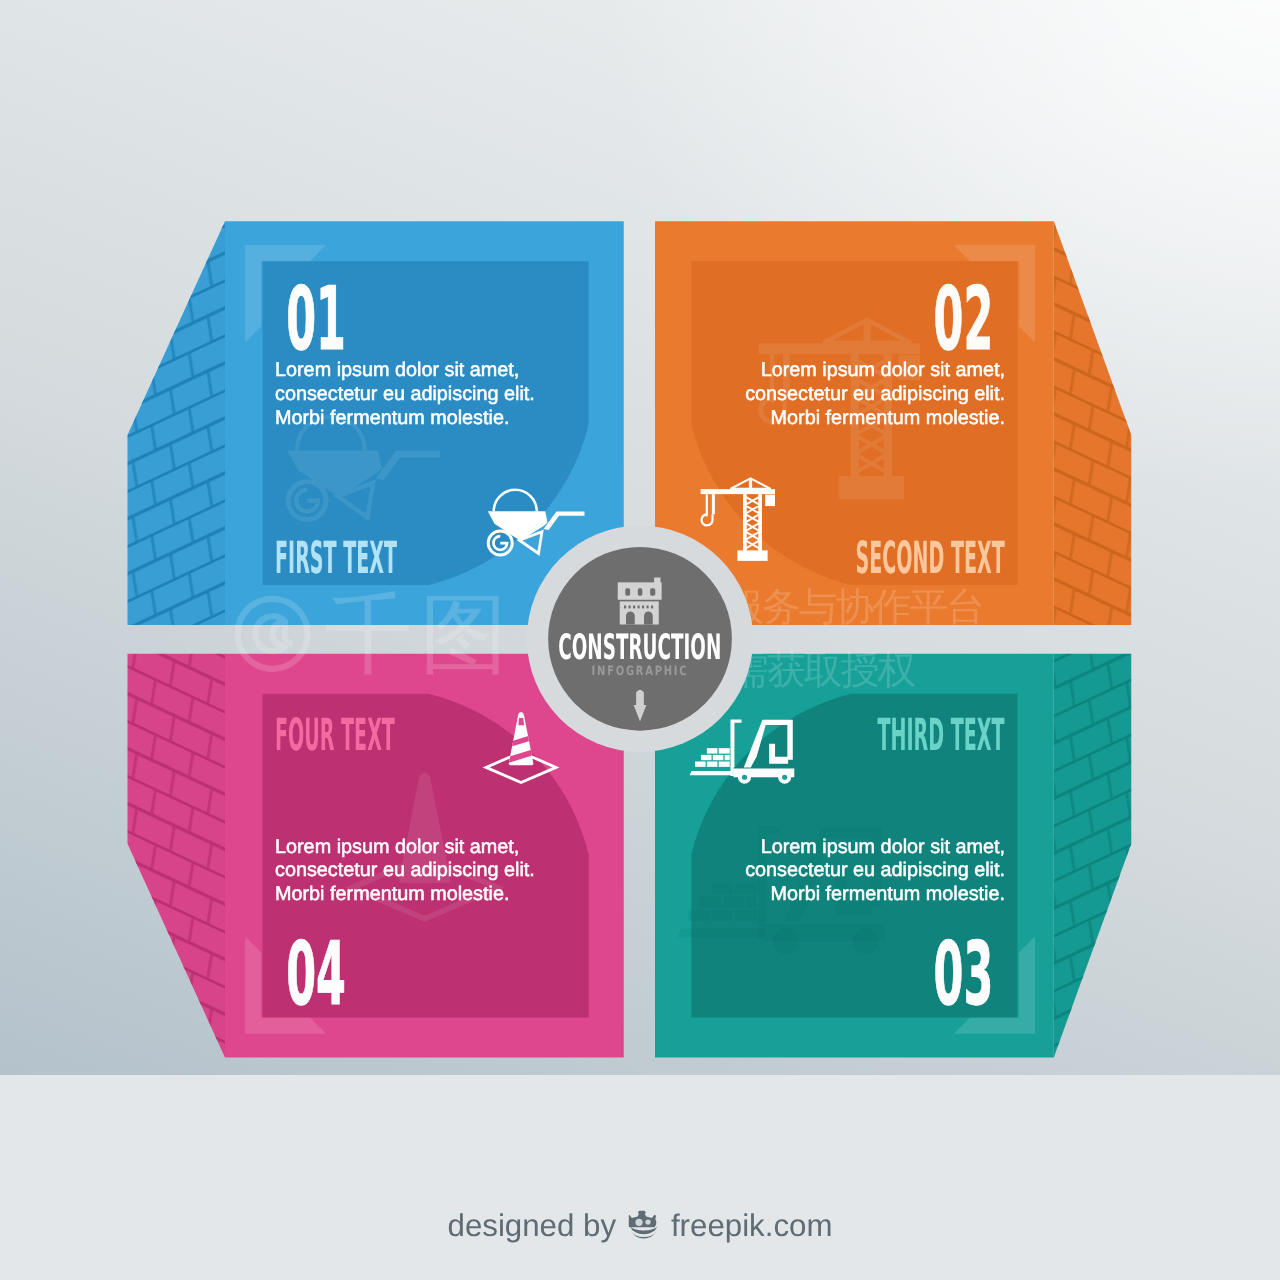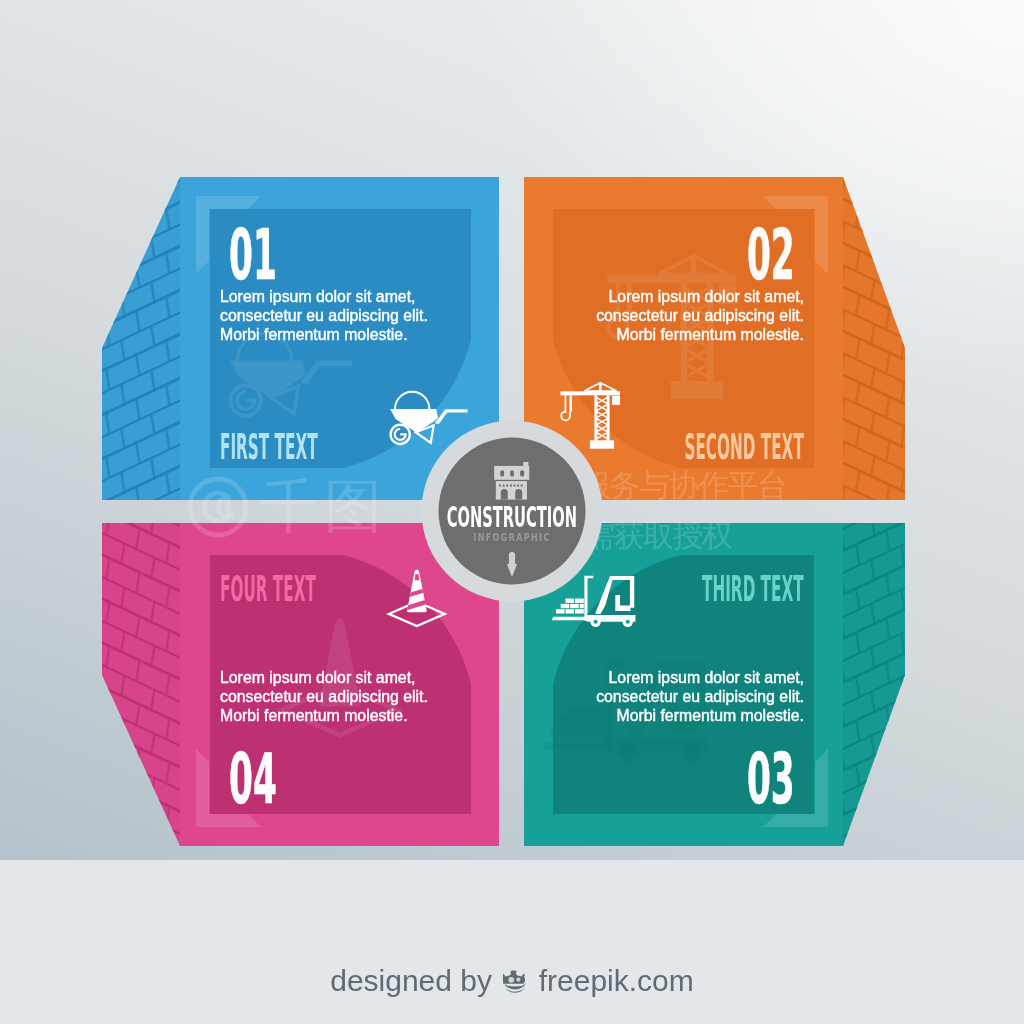--- a/index.html
+++ b/index.html
@@ -30,31 +30,31 @@
   .lbl.r i{transform-origin:right top;}
   .hub-title{font-family:"DejaVu Sans Condensed","DejaVu Sans",sans-serif;font-weight:bold;
              font-size:28px;line-height:0;height:0;color:#ffffff;}
   .hub-title i{display:inline-block;transform:scaleX(0.583);font-style:normal;line-height:28px;}
   .hub-sub{font-family:"DejaVu Sans Condensed","DejaVu Sans",sans-serif;font-weight:bold;
            font-size:10.3px;line-height:0;height:0;color:#9a9a9a;letter-spacing:1.62px;}
   .hub-sub i{display:inline-block;transform:scaleX(0.86);font-style:normal;line-height:10.3px;}
   .wm{position:absolute;left:0;top:0;width:1024px;height:1024px;pointer-events:none;}
   .wm-logo{position:absolute;left:178px;top:466px;width:260px;height:90px;}
   .wm-logo svg{position:absolute;left:0;top:0;width:80px;height:82px;}
-  .wm-cjk{position:absolute;left:82px;top:0px;font-size:58px;line-height:82px;height:82px;
+  .wm-cjk{position:absolute;left:82px;top:0px;font-size:70px;line-height:82px;height:82px;
           color:rgba(255,255,255,0.16);letter-spacing:6px;white-space:nowrap;
-          font-family:Liberation Serif, serif;}
+          font-family:Liberation Sans, sans-serif;}
   .wm-l1{position:absolute;left:462px;top:470px;font-size:31px;line-height:31px;
          color:rgba(255,255,255,0.17);letter-spacing:-1.5px;white-space:nowrap;
          font-family:"Liberation Sans",sans-serif;}
   .wm-l2{position:absolute;left:466px;top:520px;font-size:31px;line-height:31px;
          color:rgba(255,255,255,0.17);letter-spacing:-1.5px;white-space:nowrap;
          font-family:"Liberation Sans",sans-serif;}
   .footer{left:0;right:0;top:968px;text-align:center;color:#5f6c73;
-          font-size:30px;line-height:26px;white-space:nowrap;}
+          font-size:25.0px;line-height:26px;white-space:nowrap;}
   .footer .crown{width:24px;height:26px;vertical-align:-5px;margin:0 3px;fill:#5f6c73;}
 </style>
 </head>
 <body>
 
 <div id="stage">
   <svg class="art" viewBox="0 0 1024 1024">
     <defs>
 
       <pattern id="brickL1" width="60" height="44" patternUnits="userSpaceOnUse" patternTransform="matrix(1,-0.47,0,1,0,0)">

